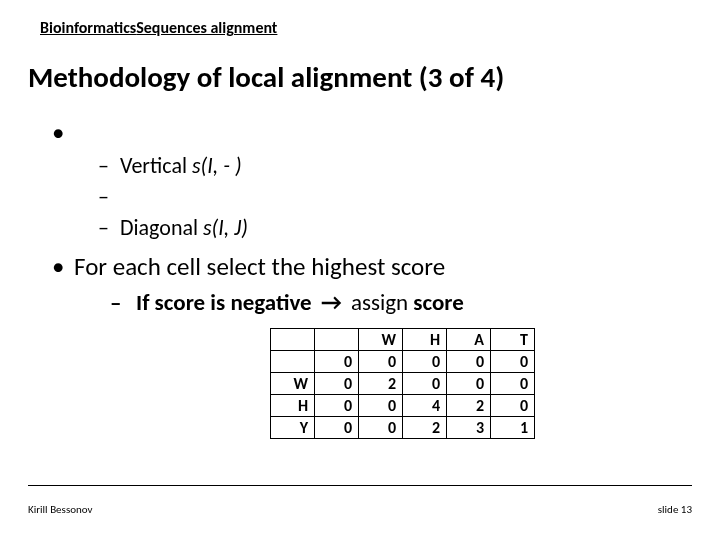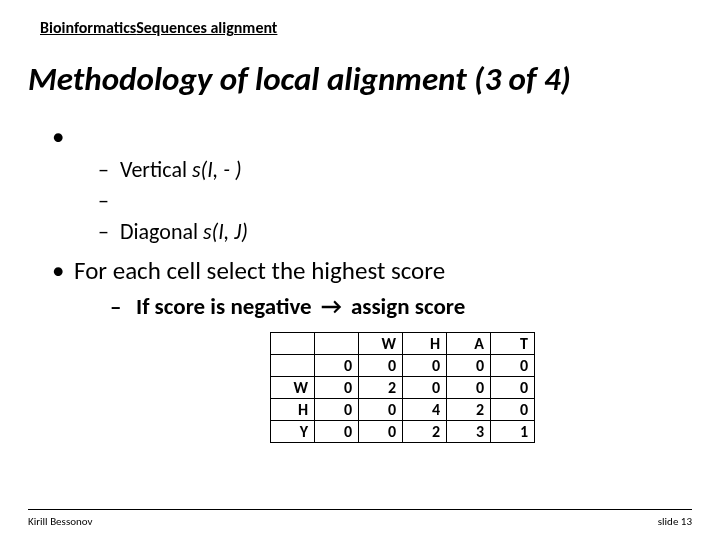--- a/index.html
+++ b/index.html
@@ -14,24 +14,23 @@
   }
   .header {
     display: flex;
     justify-content: flex-start;
     padding: 18px 40px 4px 40px;
     font-weight: bold;
     font-size: 16px;
     text-decoration: underline;
   }
   .title {
-    font-size: 33px;
+    font-size: 29px;
     font-weight: bold;
     padding: 18px 12px 10px 28px;
-    font-style: italic;
   }
   .content {
     padding: 4px 20px 0 20px;
   }
   .bullet-l1 {
     font-size: 25px;
     padding: 8px 0 2px 32px;
     display: flex;
   }
   .bullet-l1 .dot { width: 22px; flex: 0 0 22px; }
@@ -66,21 +65,21 @@
     font-weight: bold;
   }
   td.rowhdr { text-align: right; }
   td.colhdr { text-align: right; }
   .footer {
     position: absolute;
     bottom: 8px;
     left: 0; right: 0;
     display: flex;
     justify-content: space-between;
-    padding: 4px 28px;
+    padding: 16px 28px;
     font-size: 11px;
   }
   .footer .line {
     position: absolute;
     left: 28px; right: 28px; top: -2px;
     border-top: 1px solid #000;
   }
 </style>
 </head>
 <body>
@@ -115,21 +114,21 @@
   </div>
 
   <div class="bullet-l1">
     <span class="dot">•</span>
     <span> For each cell select the highest score</span>
   </div>
 
   <div class="bullet-l2b">
     <span class="dash">–</span>
     <span>
-      <span>If score is negative </span><span class="arrow">→</span><span style="font-weight:bold"> assign </span><span>score</span>
+      <span>If score is negative </span><span class="arrow">→</span><span style="font-weight:normal"> assign </span><span>score</span>
     </span>
   </div>
 
   <div class="table-wrap">
     <table>
       <tbody>
           <tr>
         <td class="colhdr"></td>
         <td class="colhdr"></td>
         <td class="colhdr">W</td>

